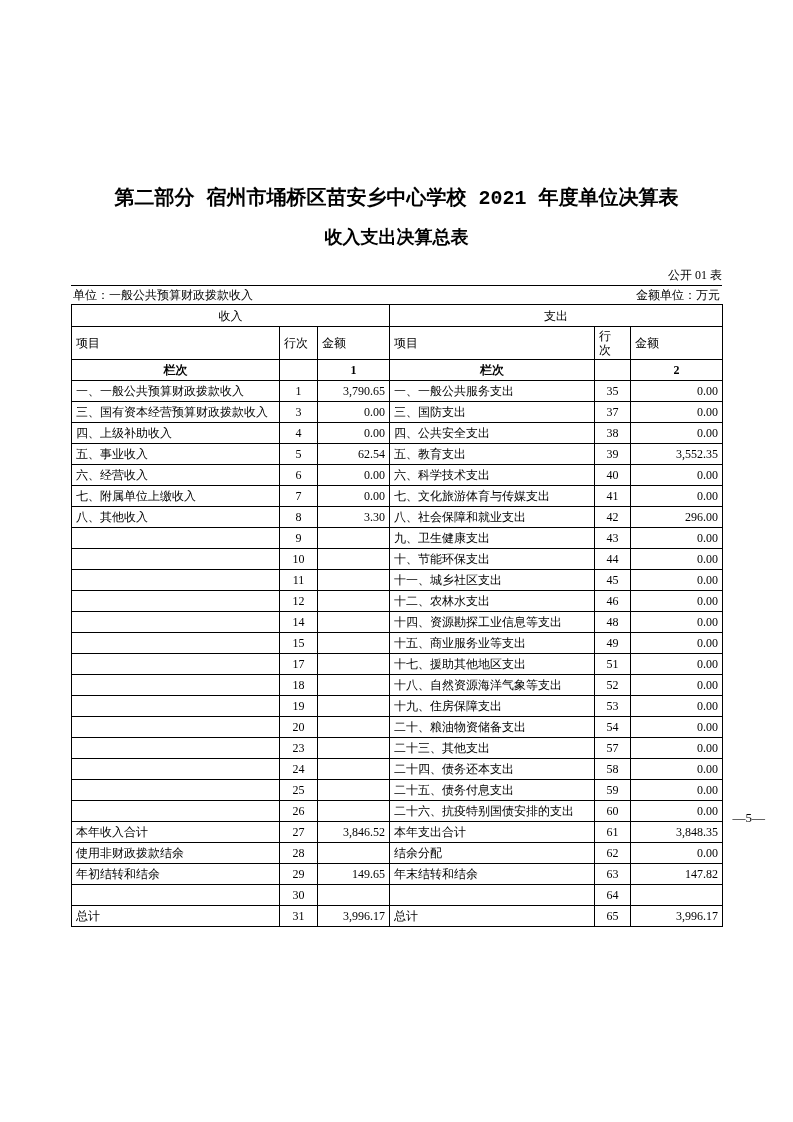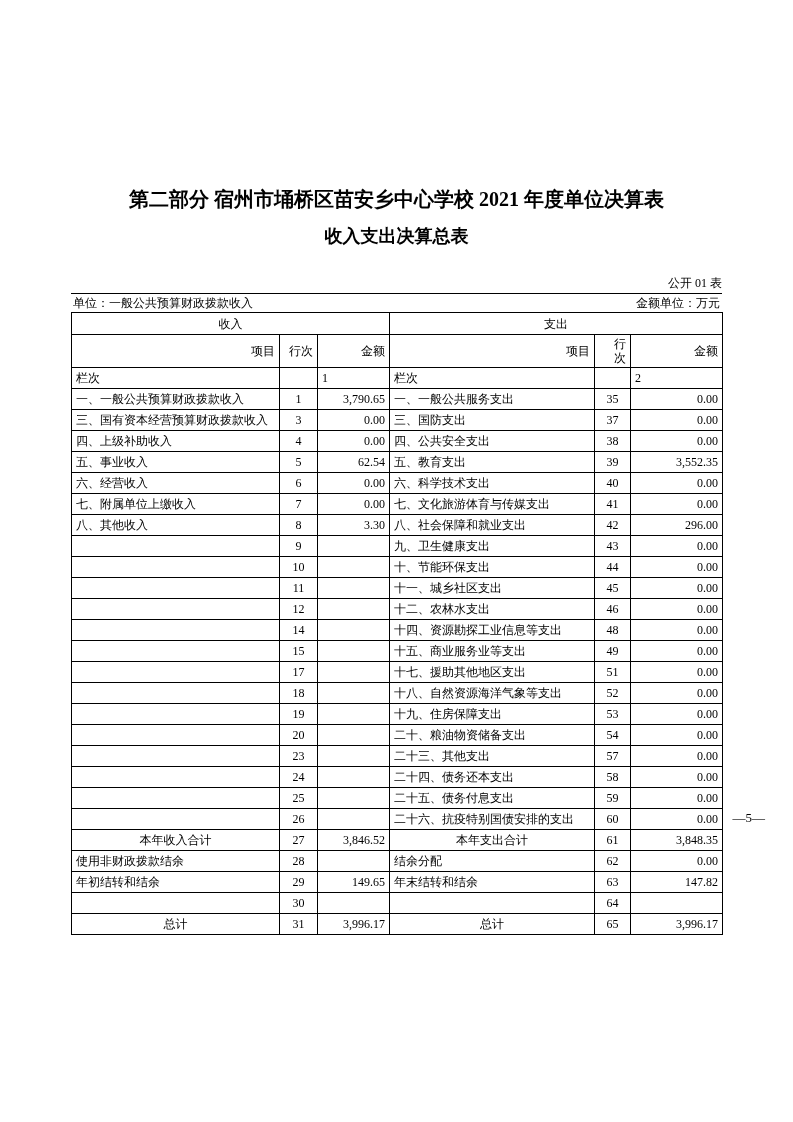--- a/index.html
+++ b/index.html
@@ -6,30 +6,30 @@
   body{
     width:793px;height:1122px;position:relative;
     font-family:"Liberation Serif","DejaVu Serif",serif;
     color:#000;
   }
   .content{
     position:absolute;left:71px;top:0;width:651px;
   }
   .doc-title{
     margin-top:186px;text-align:center;
-    font-family:Liberation Serif, serif;
+    font-family:Liberation Mono, monospace;
     font-weight:bold;font-size:20px;line-height:26px;
   }
   .doc-subtitle{
     margin-top:14px;text-align:center;
-    font-family:Liberation Mono, monospace;
+    font-family:Liberation Sans, sans-serif;
     font-weight:bold;font-size:18px;line-height:22px;
   }
   .table-code{
-    margin-top:28px;text-align:right;font-size:12px;line-height:14px;
+    margin-top:20px;text-align:right;font-size:12px;line-height:14px;
   }
   .unit-row{
     margin-top:3px;border-top:1px solid #000;
     display:flex;justify-content:space-between;
     font-size:12px;line-height:16px;padding:1px 2px 1px 2px;
   }
   table.budget{
     border-collapse:collapse;table-layout:fixed;width:651px;
     font-size:12px;
   }
@@ -40,27 +40,27 @@
   table.budget col.c-row-r{width:36px;}
   table.budget col.c-amt-r{width:92px;}
   table.budget th,table.budget td{
     border:1px solid #000;
     font-weight:normal;
     padding:0 4px;
     overflow:hidden;white-space:nowrap;
     height:20px;line-height:18px;
   }
   table.budget tr.section-row th{height:21px;text-align:center;}
-  table.budget tr.colhead-row th{height:32px;text-align:right;white-space:normal;}
-  table.budget tr.lanci-row td{text-align:left;}
+  table.budget tr.colhead-row th{height:32px;text-align:left;white-space:normal;}
+  table.budget tr.lanci-row td{text-align:center;font-weight:bold;}
   td.item{text-align:left;}
   td.rowno{text-align:center;}
   td.amount{text-align:right;}
   td.sum{font-weight:bold;}
-  td.item.sum{text-align:center;}
+  td.item.sum{text-align:left;}
   .vert{display:inline-block;width:1em;line-height:14px;white-space:normal;vertical-align:middle;}
   .page-number{
     position:absolute;right:28px;top:996px;
     font-size:13px;line-height:16px;
   }
 </style>
 </head>
 <body>
 
 <div class="content">

